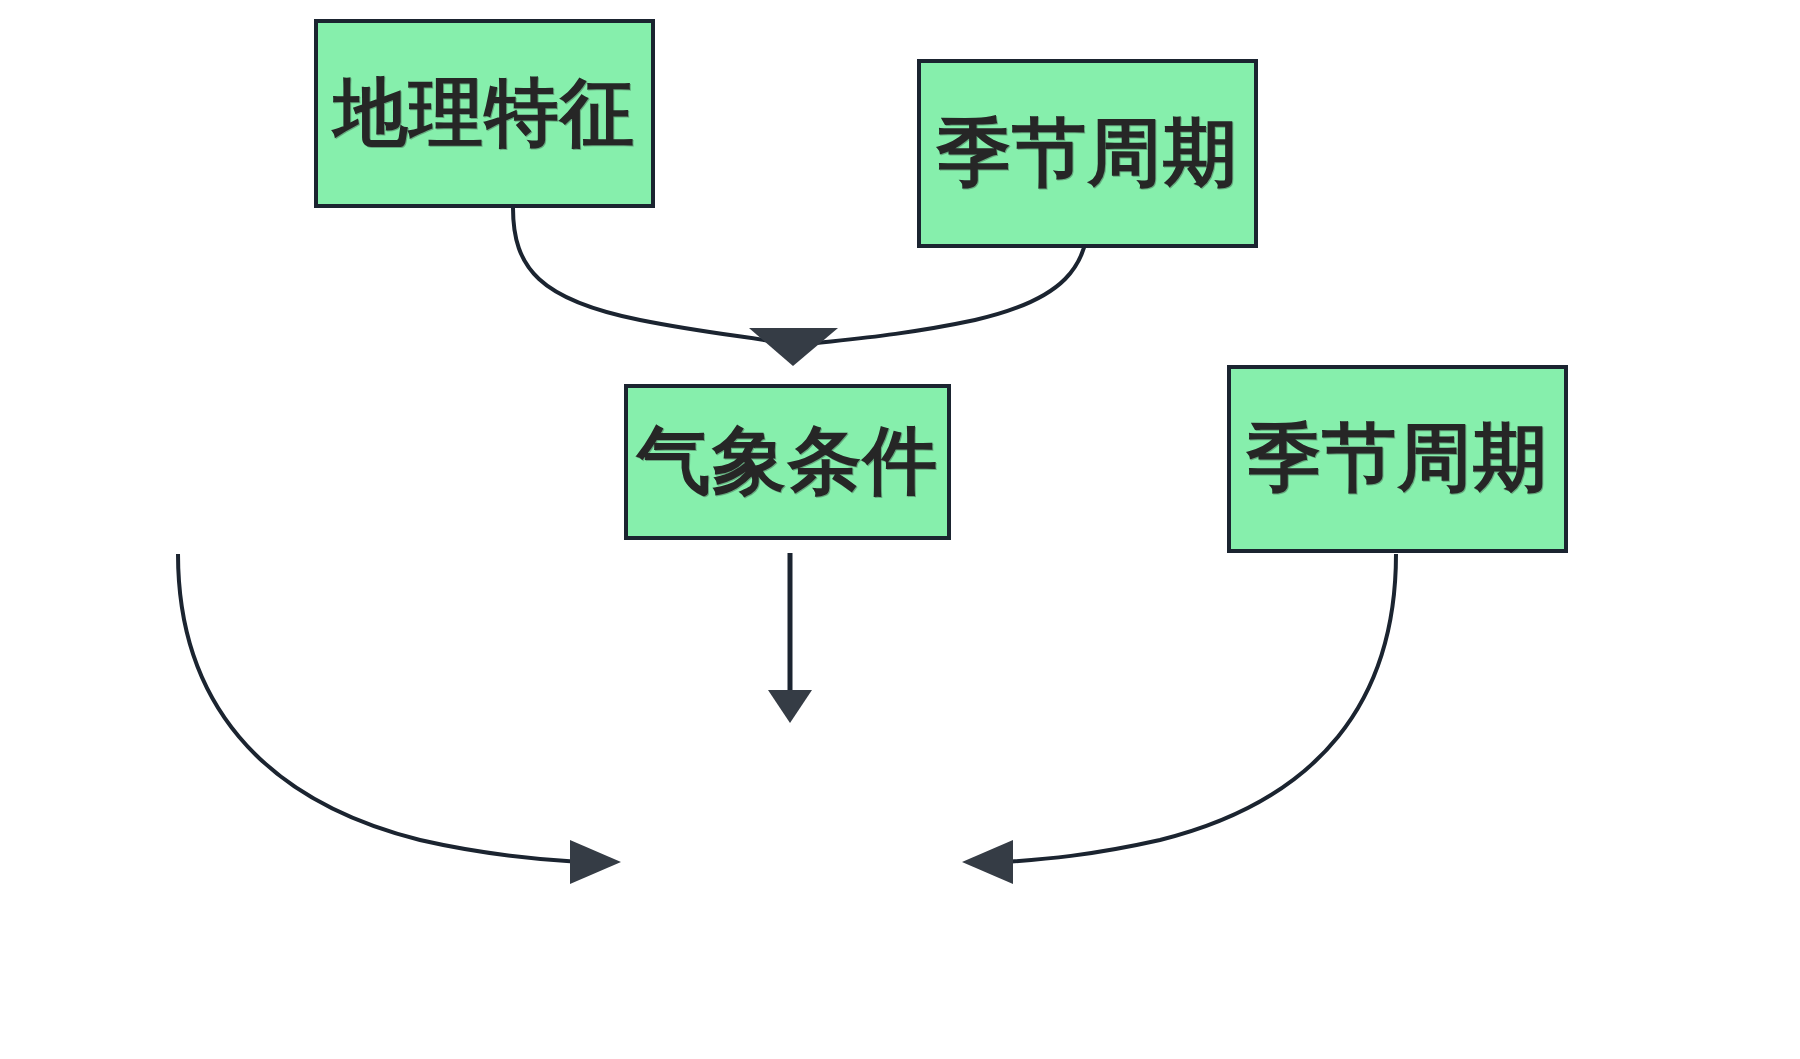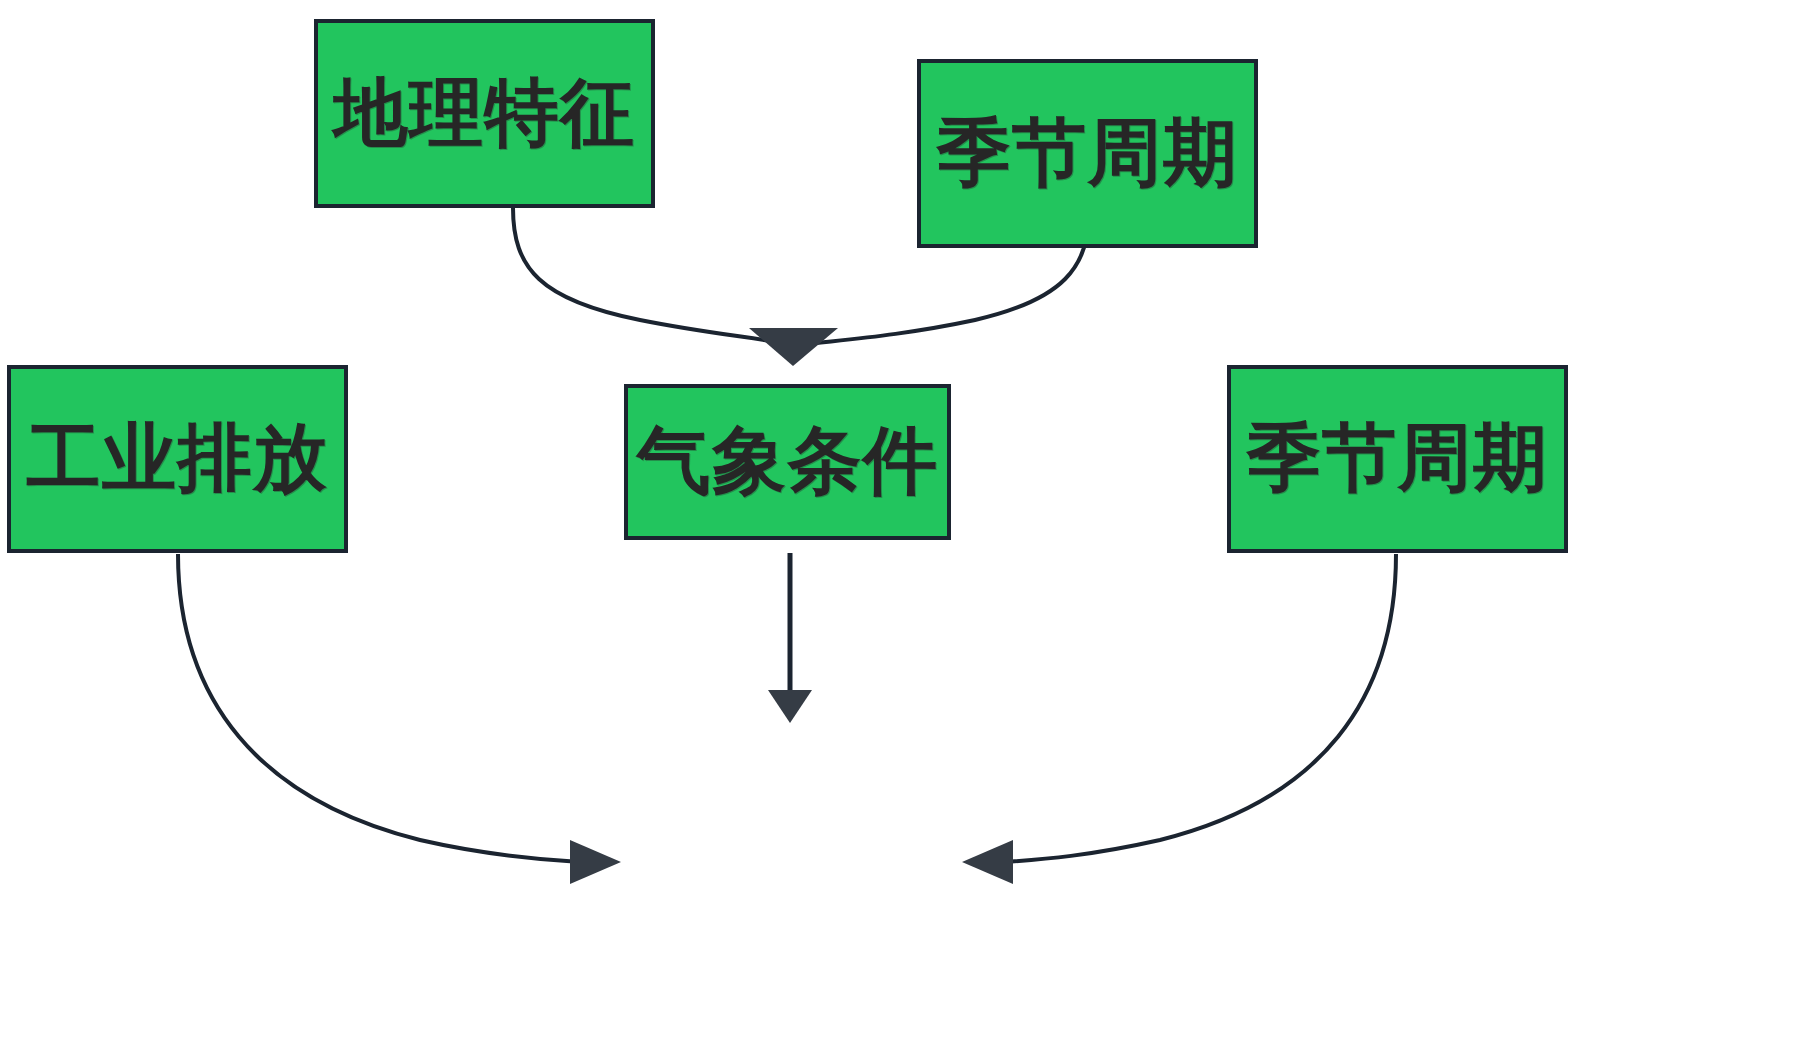--- a/index.html
+++ b/index.html
@@ -21,21 +21,21 @@
     position: absolute;
     left: 0;
     top: 0;
     width: 1800px;
     height: 1059px;
     pointer-events: none;
   }
   .node-box {
     position: absolute;
     box-sizing: border-box;
-    background: #22c55e;
+    background: #86efac;
     border: 4px solid #1b2430;
     display: flex;
     align-items: center;
     justify-content: center;
     text-align: center;
   }
   .node-label {
     font-family: "Liberation Serif", "DejaVu Serif", serif;
     font-weight: 700;
     color: #262626;
@@ -78,23 +78,20 @@
   </svg>
 
   <div class="node-box" id="node-geo">
     <span class="node-label">地理特征</span>
   </div>
 
   <div class="node-box" id="node-season">
     <span class="node-label">季节周期</span>
   </div>
 
-  <div class="node-box" id="node-industry">
-    <span class="node-label">工业排放</span>
-  </div>
 
   <div class="node-box" id="node-weather">
     <span class="node-label">气象条件</span>
   </div>
 
   <div class="node-box" id="node-traffic">
     <span class="node-label">季节周期</span>
   </div>
 
 

